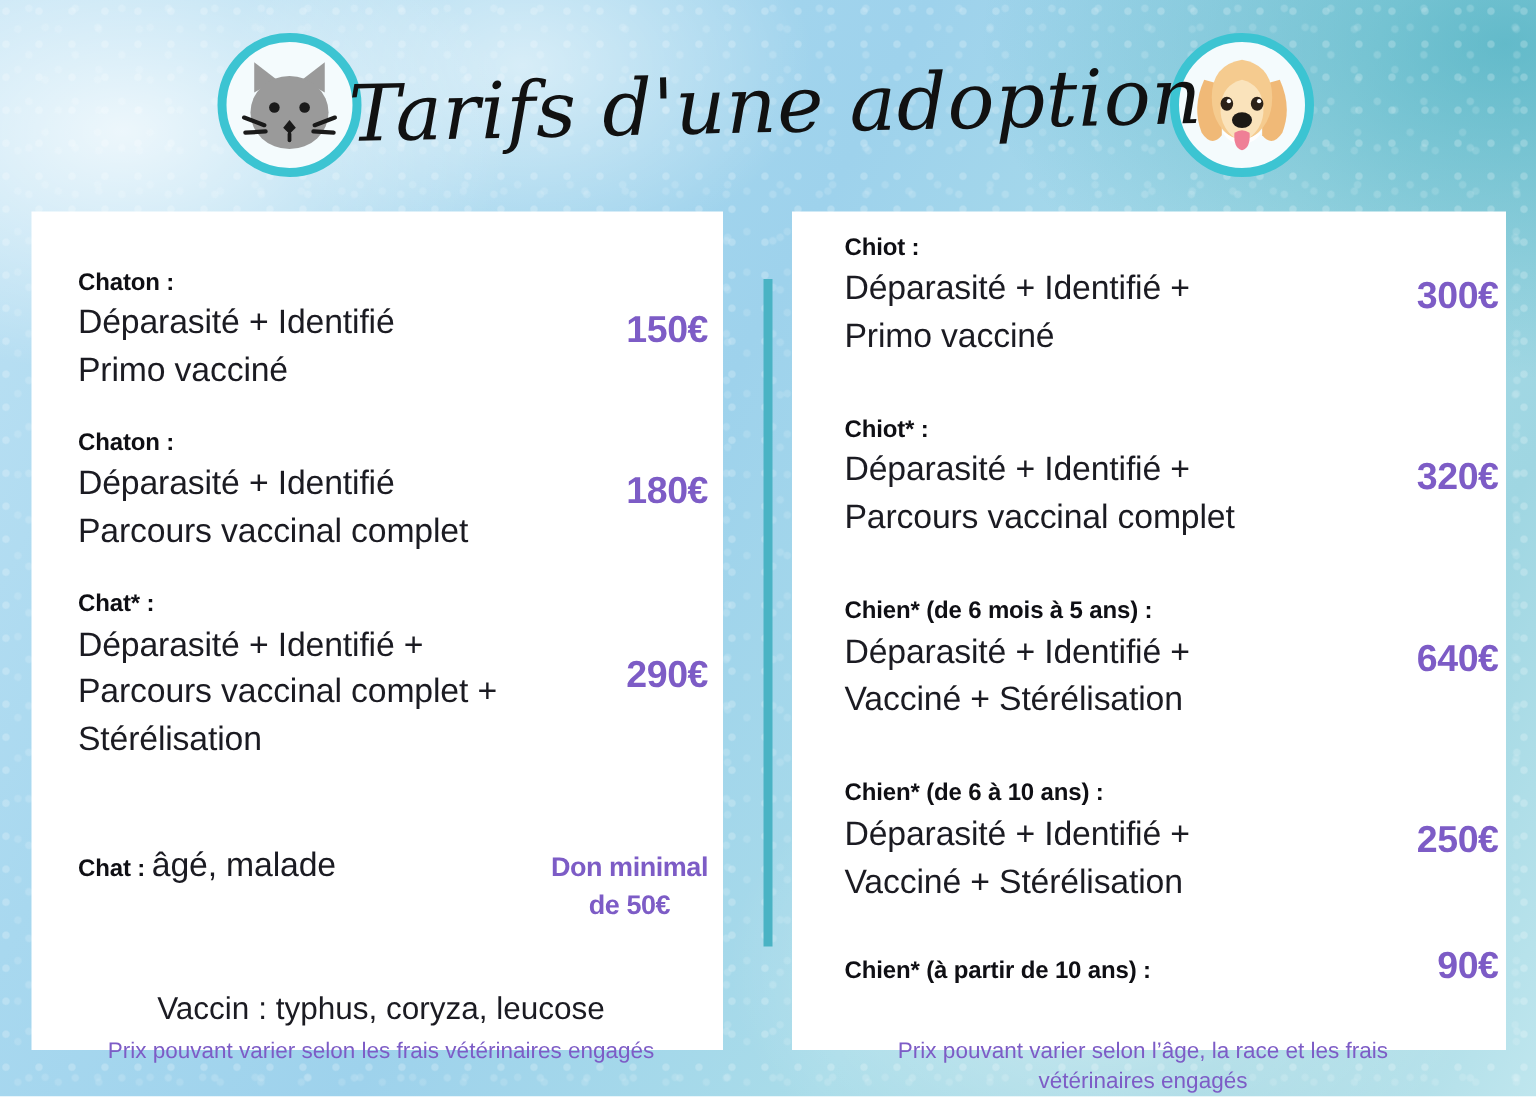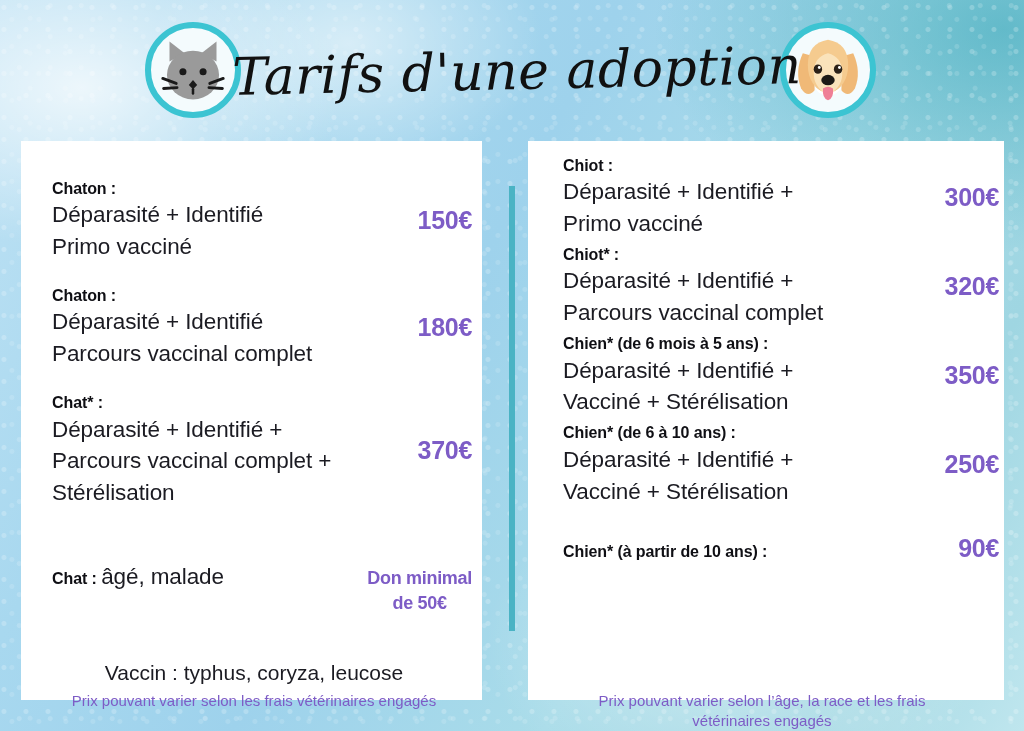--- a/index.html
+++ b/index.html
@@ -135,21 +135,21 @@
     text-align: right;
   }
   .row-price.two-line {
     font-size: 18px;
     line-height: 1.35;
     text-align: center;
   }
 
   
   #left-rows  .row + .row { margin-top: 22px; }
-  #right-rows .row + .row { margin-top: 4px; }
+  #right-rows .row + .row { margin-top: 36px; }
 
   #left-rows .row.inline,
   #right-rows .row.inline {
     align-items: baseline;
   }
   .row.inline .row-title { display: inline; }
   .row.inline .row-detail { display: inline; font-weight: 400; }
 
   #row-chat-age { margin-top: 52px !important; }
   #row-chien-senior { margin-top: 26px !important; }
@@ -238,21 +238,21 @@
       <div class="row-price">180€</div>
     </div>
 
     <div class="row">
       <div class="row-text">
         <div class="row-title">Chat* :</div>
         <div class="row-detail">Déparasité + Identifié +</div>
         <div class="row-detail">Parcours vaccinal complet +</div>
         <div class="row-detail">Stérélisation</div>
       </div>
-      <div class="row-price">370€</div>
+      <div class="row-price">290€</div>
     </div>
 
     <div class="row inline" id="row-chat-age">
       <div class="row-text">
         <span class="row-title">Chat :</span>
         <span class="row-detail">âgé, malade</span>
       </div>
       <div class="row-price two-line">
         <div>Don minimal</div>
         <div>de 50€</div>
@@ -279,21 +279,21 @@
       </div>
       <div class="row-price">320€</div>
     </div>
 
     <div class="row">
       <div class="row-text">
         <div class="row-title">Chien* (de 6 mois à 5 ans) :</div>
         <div class="row-detail">Déparasité + Identifié +</div>
         <div class="row-detail">Vacciné + Stérélisation</div>
       </div>
-      <div class="row-price">350€</div>
+      <div class="row-price">640€</div>
     </div>
 
     <div class="row">
       <div class="row-text">
         <div class="row-title">Chien* (de 6 à 10 ans) :</div>
         <div class="row-detail">Déparasité + Identifié +</div>
         <div class="row-detail">Vacciné + Stérélisation</div>
       </div>
       <div class="row-price">250€</div>
     </div>

